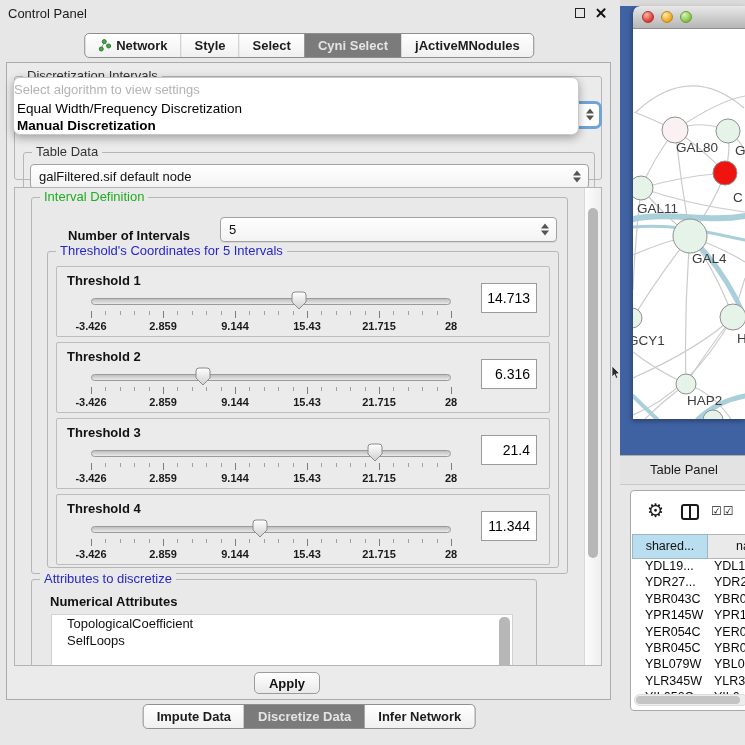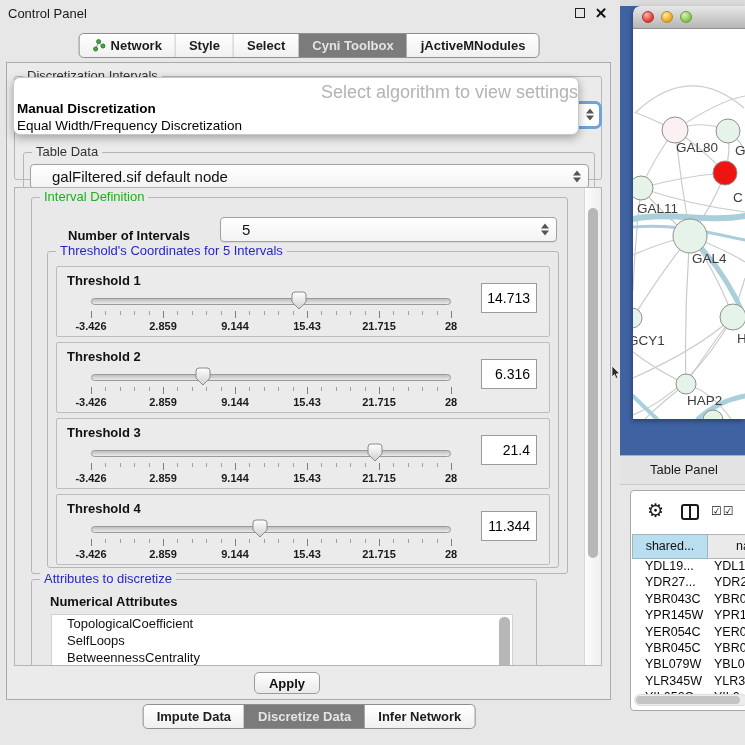--- a/index.html
+++ b/index.html
@@ -28,28 +28,28 @@
 
   .group { position: absolute; border: 1px solid #b6b6b6; border-radius: 3px; }
   .legend { position: absolute; top: -9px; left: 8px; background: #ebebeb; padding: 0 4px; font-size: 13px; color: #333; white-space: nowrap; }
 
   #alg-group { left: 7px; top: 13px; width: 588px; height: 104px; }
   #combo-focused { position: absolute; left: 537px; top: 24px; width: 50px; height: 28px; border: 3px solid #6ea4da; border-radius: 7px; background: #fff; z-index: 2; }
   #combo-focused .stepper { right: 5px; }
 
   #tabledata-group { left: 8px; top: 75px; width: 572px; height: 42px; }
 
-  .combo { position: absolute; height: 25px; border: 1px solid #a2a2a2; border-radius: 4px; background: linear-gradient(#ffffff, #f3f3f3); font-size: 15px; color: #111; line-height: 23px; padding-left: 21px; box-shadow: 0 1px 1px rgba(0,0,0,0.08); overflow: hidden; white-space: nowrap; }
+  .combo { position: absolute; height: 25px; border: 1px solid #a2a2a2; border-radius: 4px; background: linear-gradient(#ffffff, #f3f3f3); font-size: 13px; color: #111; line-height: 23px; padding-left: 8px; box-shadow: 0 1px 1px rgba(0,0,0,0.08); overflow: hidden; white-space: nowrap; }
   .stepper { position: absolute; right: 7px; top: 50%; transform: translateY(-50%); width: 9px; height: 15px; }
   .stepper::before { content: ""; display: block; margin: 1px auto 1px; width: 0; height: 0; border-left: 4px solid transparent; border-right: 4px solid transparent; border-bottom: 5px solid #555; }
   .stepper::after { content: ""; display: block; margin: 2px auto 0; width: 0; height: 0; border-left: 4px solid transparent; border-right: 4px solid transparent; border-top: 5px solid #555; }
   #tabledata-combo { left: 6px; top: 11px; width: 559px; }
 
   #algorithm-popup { position: absolute; left: 6px; top: 14px; width: 566px; height: 58px; background: #fff; border: 1px solid #c8c8c8; border-radius: 7px; box-shadow: 0 3px 10px rgba(0,0,0,0.32); z-index: 10; overflow: hidden; }
-  .popup-prompt { margin-top: 4px; height: 18px; text-align: right; color: #b3b3b3; font-size: 18px; }
+  .popup-prompt { margin-top: 4px; height: 18px; text-align: left; color: #b3b3b3; font-size: 13px; }
   .popup-option { height: 17px; padding-left: 3px; font-size: 13.5px; color: #000; line-height: 17px; white-space: nowrap; }
   .popup-option.bold { font-weight: 700; }
 
   #scroll-panel { position: absolute; left: 7px; top: 124px; width: 588px; height: 479px; border: 1px solid #b4b4b4; background: #e9e9e9; overflow: hidden; }
   .vscrollbar { position: absolute; right: 0; top: 0; width: 17px; height: 477px; background: linear-gradient(to right, #fcfcfc, #efefef); border-left: 1px solid #d8d8d8; }
   .vthumb { position: absolute; left: 3px; top: 20px; width: 10px; height: 350px; background: #b7b7b7; border-radius: 5px; }
 
   #interval-group { left: 16px; top: 9px; width: 537px; height: 377px; background: #e9e9e9; }
   #interval-group > .legend, #thr-group > .legend, #attr-group > .legend { background: #e9e9e9; }
   #numint-label { position: absolute; left: 36px; top: 30px; font-size: 13px; font-weight: 700; color: #111; }
@@ -141,21 +141,21 @@
           </svg>
           <span>Network</span>
         </div>
         <div class="tab">
           <span>Style</span>
         </div>
         <div class="tab">
           <span>Select</span>
         </div>
         <div class="tab selected" style="background: rgb(123, 123, 123); color: rgb(228, 228, 228);">
-          <span>Cyni Toolbox</span>
+          <span>Cyni Select</span>
         </div>
         <div class="tab">
           <span>jActiveMNodules</span>
         </div>
       </div>
 
     <div class="tab-content">
 
       <div class="group" id="alg-group">
         <span class="legend">Discretization Intervals</span>
@@ -166,22 +166,22 @@
           <span class="legend">Table Data</span>
           <div class="combo" id="tabledata-combo">
             <span>galFiltered.sif default node</span>
             <span class="stepper"></span>
           </div>
         </div>
       </div>
 
       <div id="algorithm-popup">
         <div class="popup-prompt">Select algorithm to view settings</div>
+        <div class="popup-option">Equal Width/Frequency Discretization</div>
         <div class="popup-option bold">Manual Discretization</div>
-        <div class="popup-option">Equal Width/Frequency Discretization</div>
       </div>
 
       <div id="scroll-panel">
         <div class="group" id="interval-group">
           <span class="legend" style="color: rgb(31, 174, 31);">Interval Definition</span>
           <span id="numint-label">Number of Intervals</span>
           <div class="combo" id="numint-combo">
             <span>5</span>
             <span class="stepper"></span>
           </div>
@@ -376,21 +376,20 @@
           </div>
         </div>
 
         <div class="group" id="attr-group">
           <span class="legend" style="color: rgb(38, 38, 205);">Attributes to discretize</span>
           <span id="attr-label">Numerical Attributes</span>
           <div id="attr-list">
             <div id="attr-items">
                 <div class="attr-item">TopologicalCoefficient</div>
                 <div class="attr-item">SelfLoops</div>
-                <div class="attr-item">BetweennessCentrality</div>
               </div>
             <div class="vthumb2"></div>
           </div>
         </div>
 
         <div class="vscrollbar">
           <div class="vthumb"></div>
         </div>
       </div>
 

